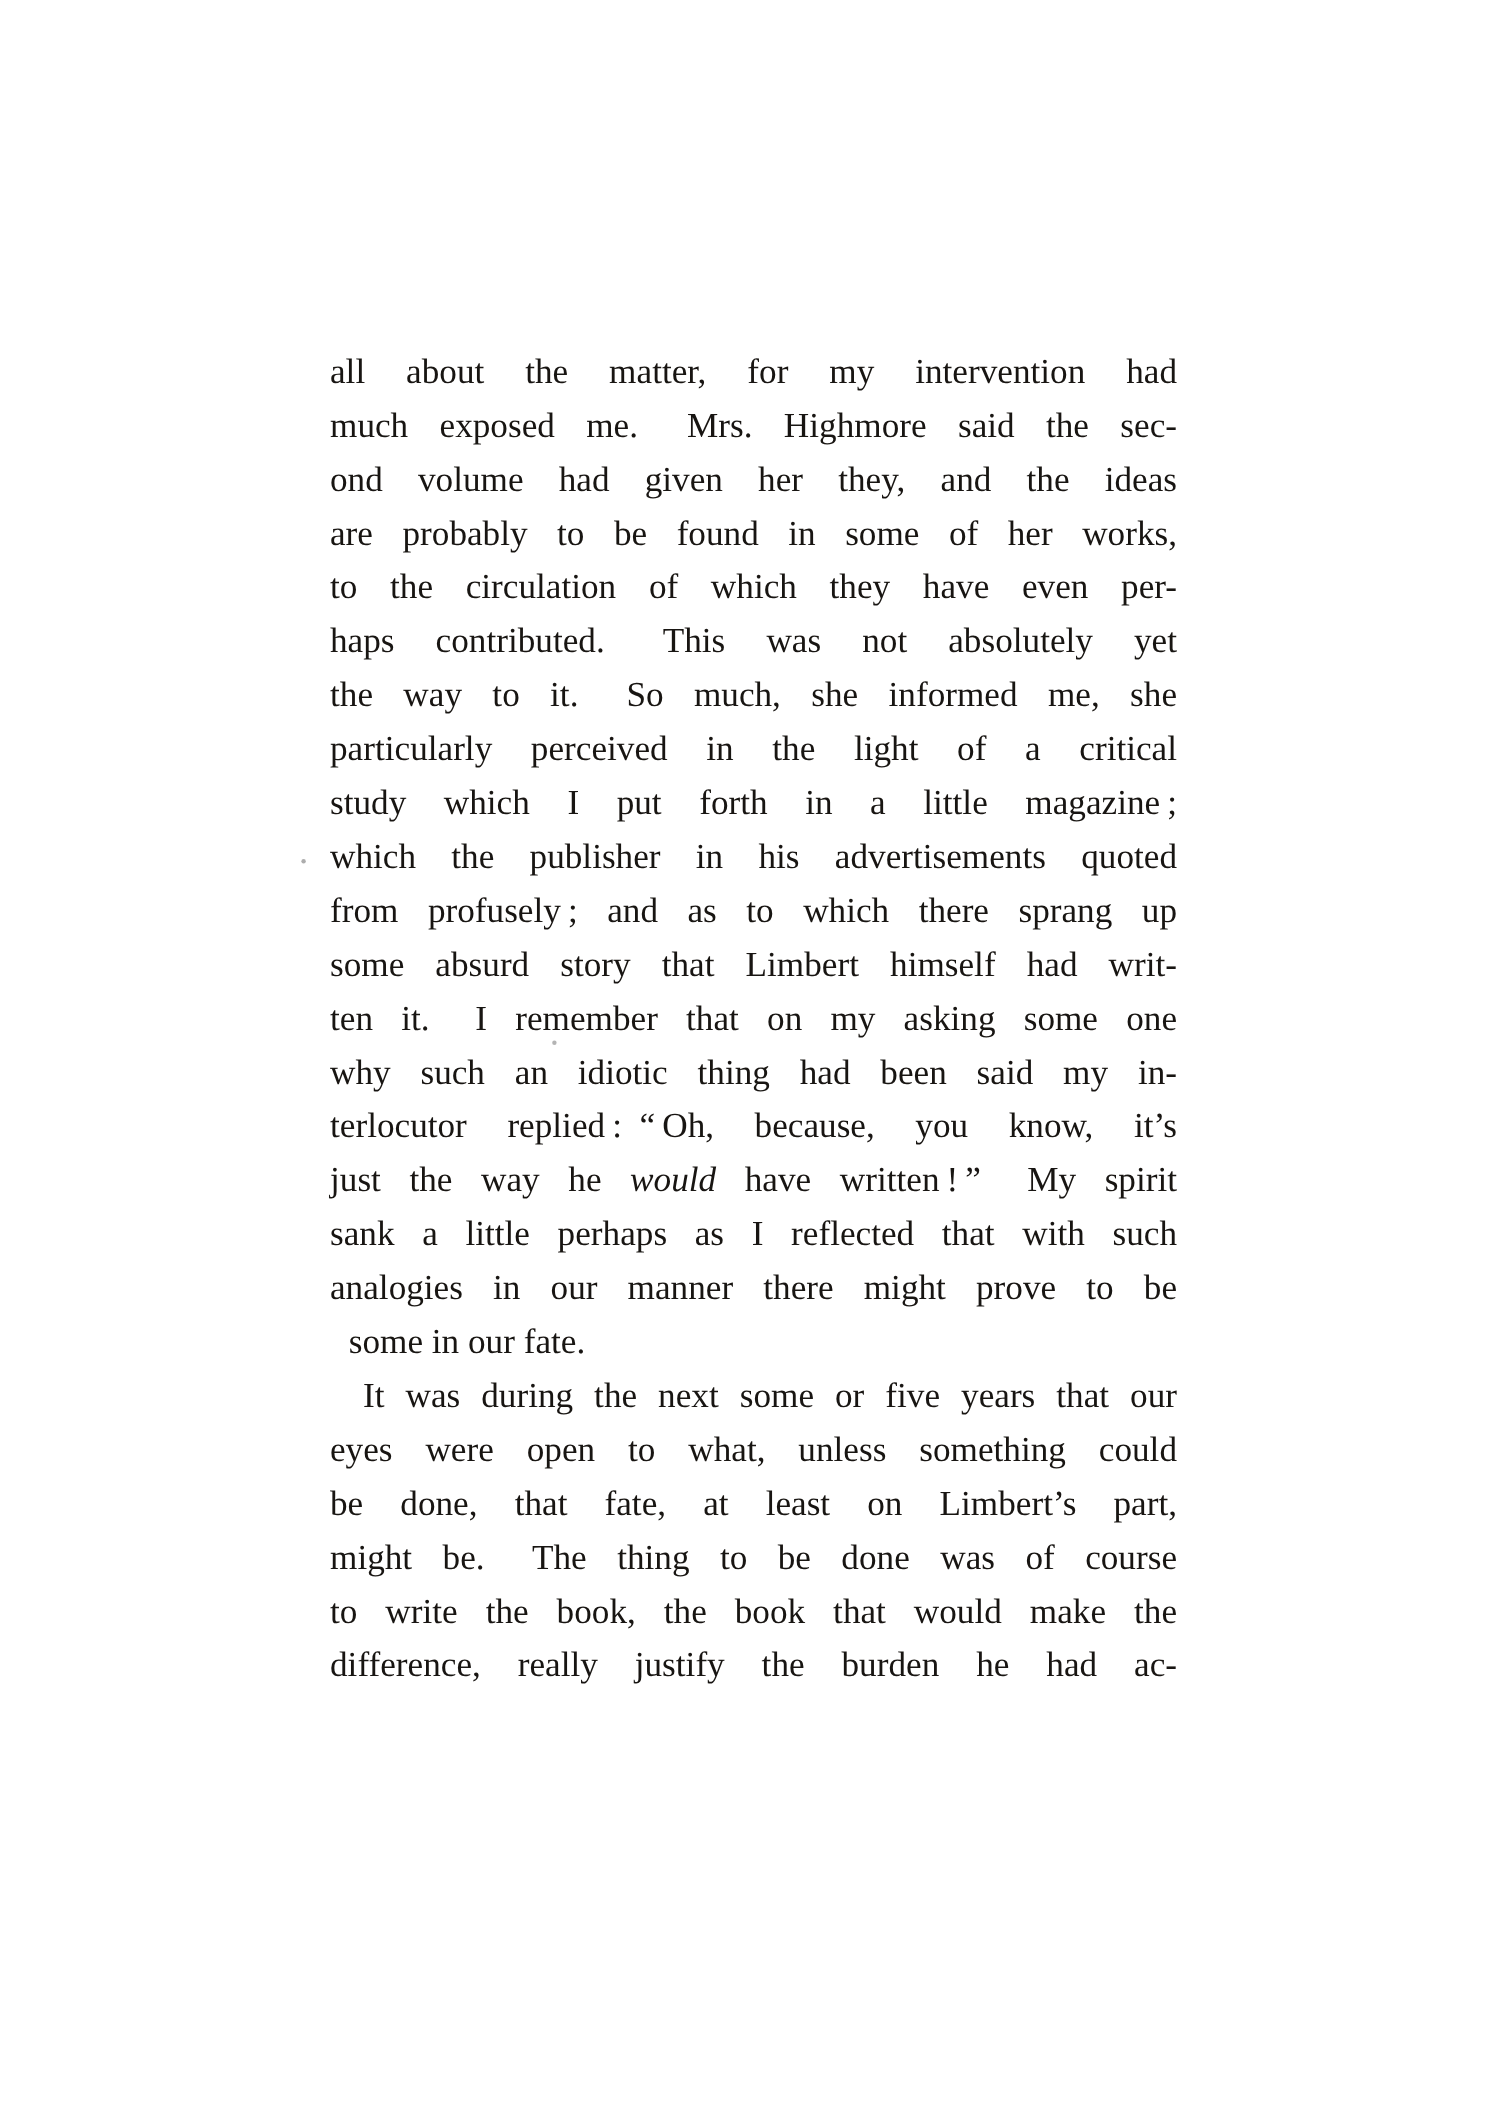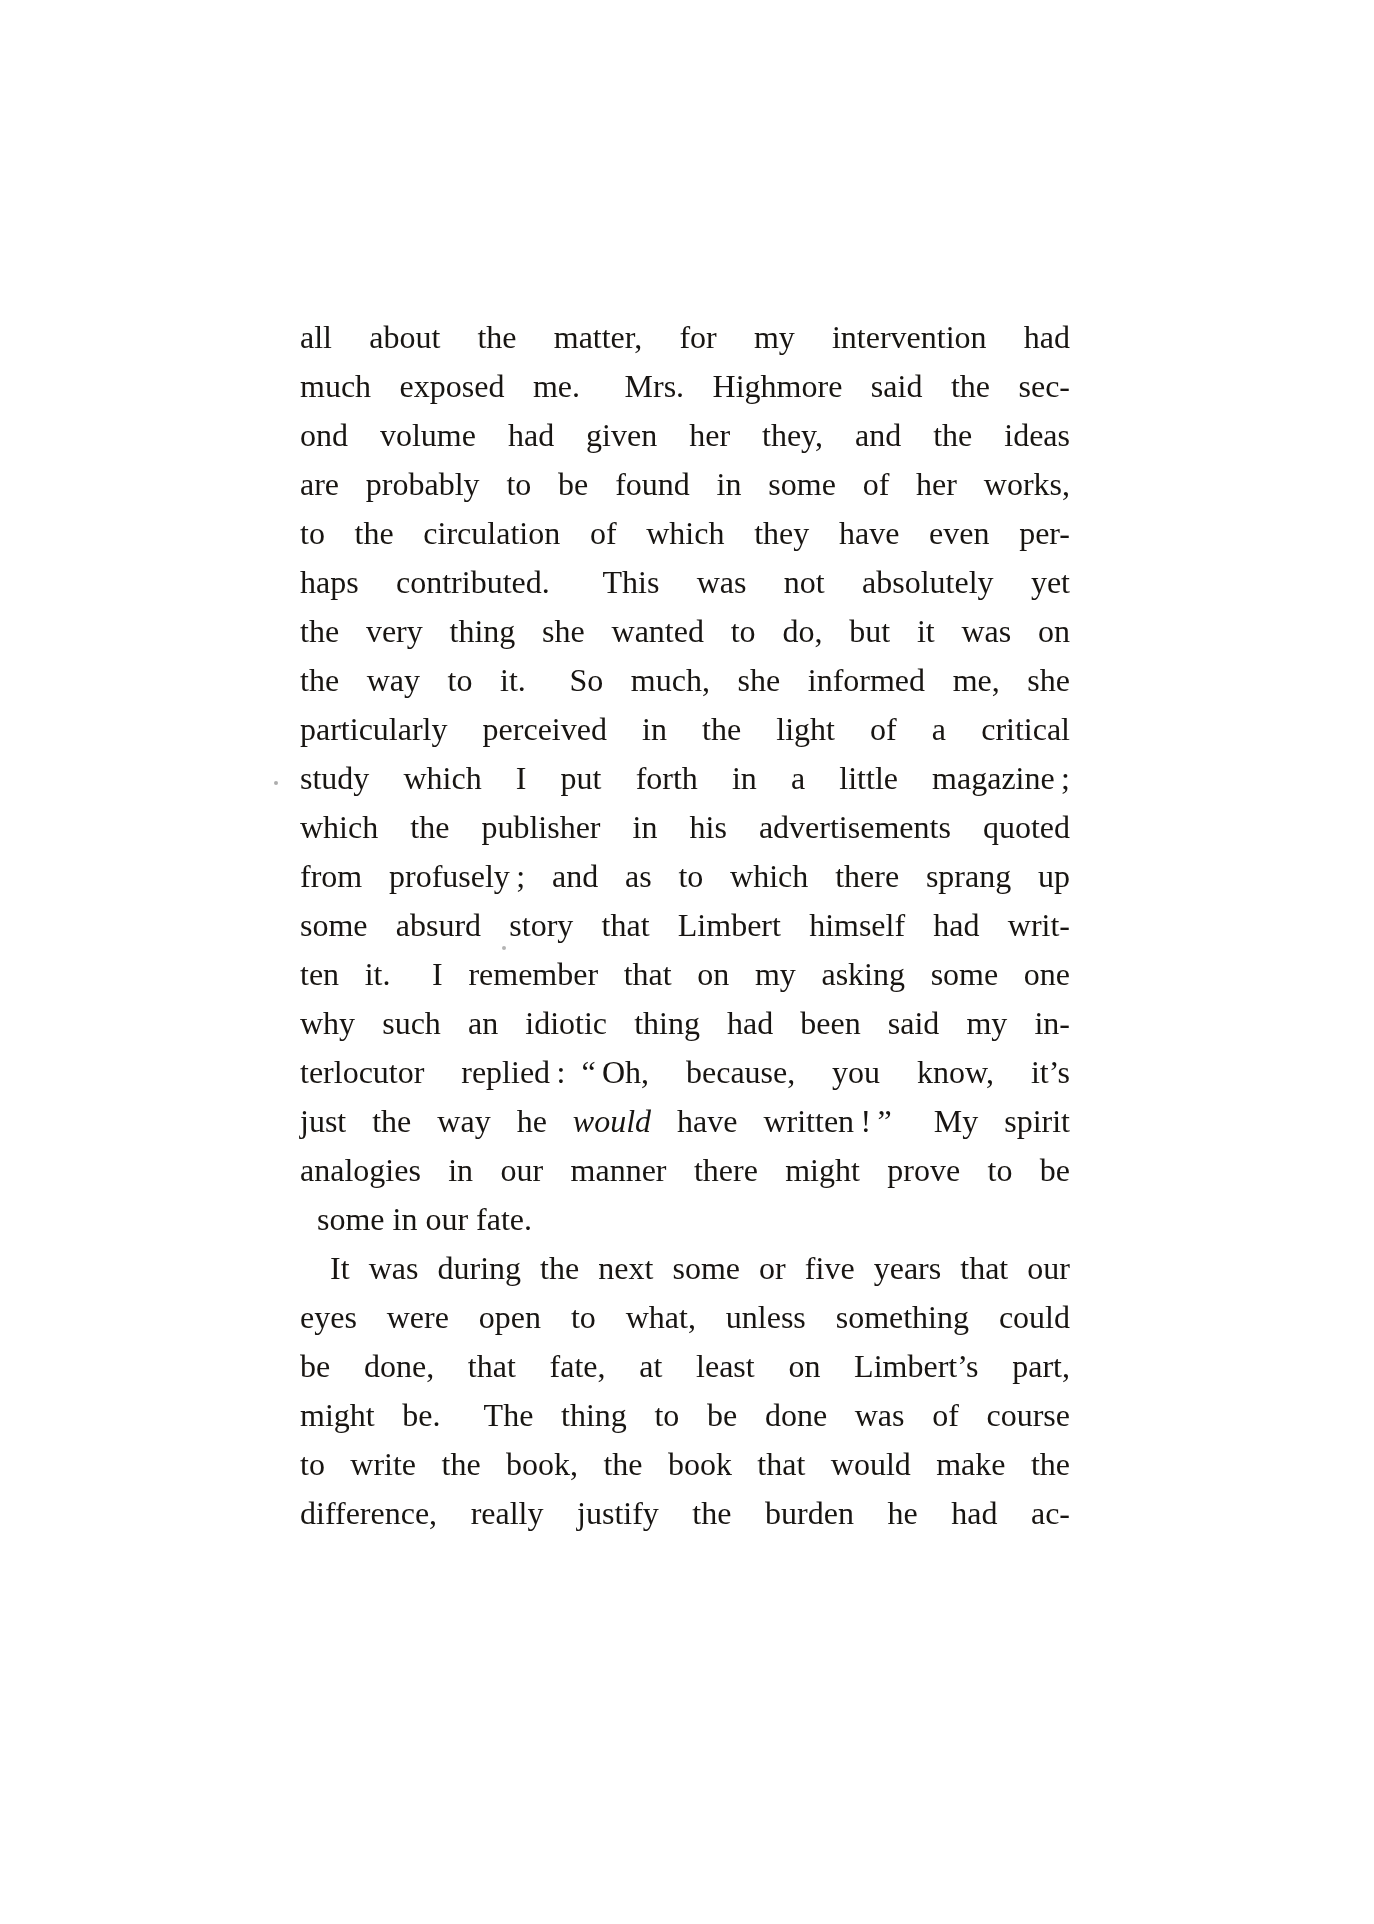--- a/index.html
+++ b/index.html
@@ -76,31 +76,31 @@
 
 <div class="scan-page">
 
   <div class="body-text">
       <div class="line"><span>all about the matter, for my intervention had</span></div>
       <div class="line"><span>much exposed me.  Mrs. Highmore said the sec-</span></div>
       <div class="line"><span>ond volume had given her they, and the ideas</span></div>
       <div class="line"><span>are probably to be found in some of her works,</span></div>
       <div class="line"><span>to the circulation of which they have even per-</span></div>
       <div class="line"><span>haps contributed.  This was not absolutely yet</span></div>
-      <div class="line"><span>the very thing she wanted to do, but it was on</span></div>
       <div class="line"><span>the way to it.  So much, she informed me, she</span></div>
       <div class="line"><span>particularly perceived in the light of a critical</span></div>
       <div class="line"><span>study which I put forth in a little magazine ;</span></div>
       <div class="line"><span>which the publisher in his advertisements quoted</span></div>
       <div class="line"><span>from profusely ; and as to which there sprang up</span></div>
       <div class="line"><span>some absurd story that Limbert himself had writ-</span></div>
       <div class="line"><span>ten it.  I remember that on my asking some one</span></div>
       <div class="line"><span>why such an idiotic thing had been said my in-</span></div>
       <div class="line"><span>terlocutor replied : “ Oh, because, you know, it’s</span></div>
       <div class="line"><span>just the way he </span><i>would</i><span> have written ! ”  My spirit</span></div>
+      <div class="line"><span>sank a little perhaps as I reflected that with such</span></div>
       <div class="line"><span>analogies in our manner there might prove to be</span></div>
       <div class="line para-end"><span>some in our fate.</span></div>
       <div class="line para-indent"><span>It was during the next some or five years that our</span></div>
       <div class="line"><span>eyes were open to what, unless something could</span></div>
       <div class="line"><span>be done, that fate, at least on Limbert’s part,</span></div>
       <div class="line"><span>might be.  The thing to be done was of course</span></div>
       <div class="line"><span>to write the book, the book that would make the</span></div>
       <div class="line"><span>difference, really justify the burden he had ac-</span></div>
     </div>
 

